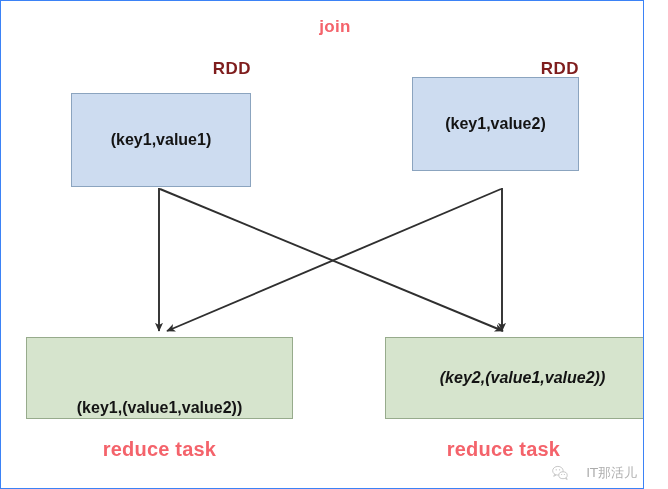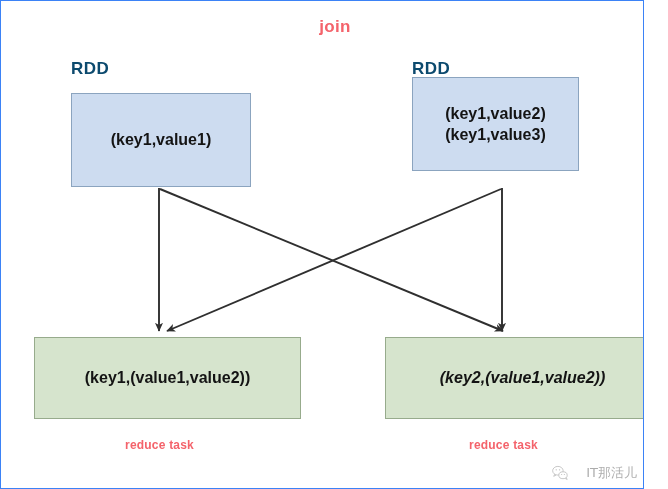--- a/index.html
+++ b/index.html
@@ -35,22 +35,22 @@
     text-align: center;
     font-size: 17px;
     font-weight: bold;
     color: #f4636b;
     letter-spacing: 0.3px;
   }
   .rdd-label {
     position: absolute;
     font-size: 17px;
     font-weight: bold;
-    color: #0c4a6e;
-    text-align: left;
+    color: #7f1d1d;
+    text-align: right;
     letter-spacing: 0.5px;
   }
   .box {
     position: absolute;
     box-sizing: border-box;
     display: flex;
     flex-direction: column;
     align-items: center;
     justify-content: center;
   }
@@ -64,21 +64,21 @@
   }
   .box .line {
     font-size: 16px;
     font-weight: bold;
     color: #141414;
     line-height: 1.32;
     white-space: nowrap;
   }
   .reduce-label {
     position: absolute;
-    font-size: 12px;
+    font-size: 20px;
     font-weight: bold;
     color: #f4636b;
     text-align: center;
     letter-spacing: 0.2px;
   }
   .watermark {
     position: absolute;
     right: 6px;
     bottom: 6px;
     display: flex;
@@ -108,21 +108,20 @@
   <div class="rdd-label" style="left:70px; top:58px; width:180px;">RDD</div>
 
   <div class="rdd-label" style="left:411px; top:58px; width:167px;">RDD</div>
 
   <div class="box box-blue" style="left:70px; top:92px; width:180px; height:94px;">
     <div class="line">(key1,value1)</div>
   </div>
 
   <div class="box box-blue" style="left:411px; top:76px; width:167px; height:94px;">
     <div class="line">(key1,value2)</div>
-    <div class="line">(key1,value3)</div>
   </div>
 
   <svg class="svg-layer" viewBox="0 0 668 489" xmlns="http://www.w3.org/2000/svg">
     <defs>
       <marker id="ah" markerWidth="10" markerHeight="10" refX="8.2" refY="4" orient="auto" markerUnits="userSpaceOnUse">
         <path d="M0,0 L9,4 L0,8 L2.3,4 Z" fill="#2f2f2f"></path>
       </marker>
     </defs>
     <g>
       <line x1="158" y1="187" x2="158" y2="330" stroke="#2f2f2f" stroke-width="1.9" marker-end="url(#ah)"></line>
@@ -131,21 +130,21 @@
       <line x1="159" y1="188" x2="502" y2="330" stroke="#2f2f2f" stroke-width="1.9" marker-end="url(#ah)"></line>
     </g>
     <g>
       <line x1="501" y1="187" x2="501" y2="330" stroke="#2f2f2f" stroke-width="1.9" marker-end="url(#ah)"></line>
     </g>
     <g>
       <line x1="500" y1="188" x2="166" y2="330" stroke="#2f2f2f" stroke-width="1.9" marker-end="url(#ah)"></line>
     </g>
   </svg>
 
-  <div class="box box-green" style="left:33px; top:336px; width:267px; height:82px;">
+  <div class="box box-green" style="left:25px; top:336px; width:267px; height:82px;justify-content:flex-end;">
     <div class="line">(key1,(value1,value2))</div>
   </div>
 
   <div class="box box-green" style="left:384px; top:336px; width:275px; height:82px;font-style:italic;">
     <div class="line">(key2,(value1,value2))</div>
   </div>
 
   <div class="reduce-label" style="left:25px; top:437px; width:267px;">reduce task</div>
 
   <div class="reduce-label" style="left:365px; top:437px; width:275px;">reduce task</div>

